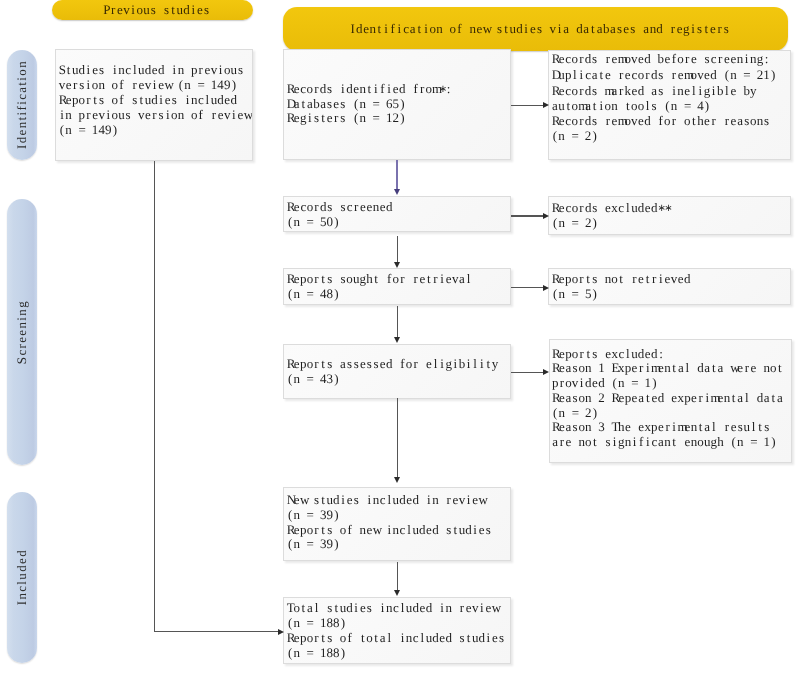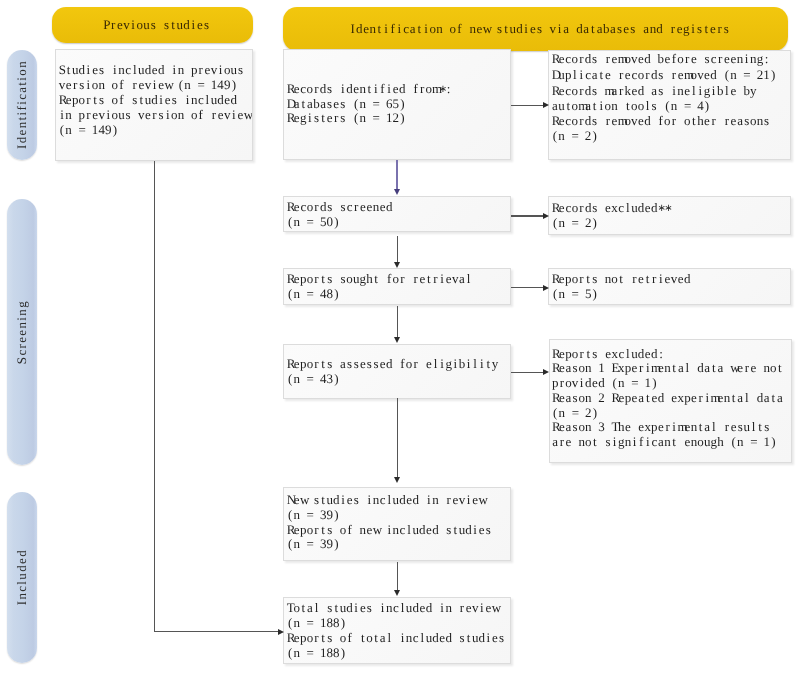--- a/index.html
+++ b/index.html
@@ -67,21 +67,21 @@
   .aright{position:absolute;width:0;height:0;
     border-top:3.1px solid transparent;border-bottom:3.1px solid transparent;border-left:6.2px solid #2b2b2b;}
   .accent .lnv{background:#7a72ae;width:1.9px;left:396.3px!important;}
   .accent .adown{border-top-color:#463e7c;border-left-width:3.05px;border-right-width:3.05px;border-top-width:6.4px;}
 </style>
 </head>
 <body>
 
 <div id="stage">
 
-  <div class="pill" style="left:52px;top:7px;width:201px;height:36px;">
+  <div class="pill" style="left:52px;top:0;width:201px;height:20px;">
     <span><span class="ch">P</span><span class="ch">r</span><span class="ch">e</span><span class="ch">v</span><span class="ch">i</span><span class="ch">o</span><span class="ch">u</span><span class="ch">s</span><span class="ch"> </span><span class="ch">s</span><span class="ch">t</span><span class="ch">u</span><span class="ch">d</span><span class="ch">i</span><span class="ch">e</span><span class="ch">s</span></span>
   </div>
   <div class="pill" style="left:283px;top:7px;width:505px;height:44px;">
     <span><span class="ch">I</span><span class="ch">d</span><span class="ch">e</span><span class="ch">n</span><span class="ch">t</span><span class="ch">i</span><span class="ch">f</span><span class="ch">i</span><span class="ch">c</span><span class="ch">a</span><span class="ch">t</span><span class="ch">i</span><span class="ch">o</span><span class="ch">n</span><span class="ch"> </span><span class="ch">o</span><span class="ch">f</span><span class="ch"> </span><span class="ch">n</span><span class="ch">e</span><span class="ch">w</span><span class="ch"> </span><span class="ch">s</span><span class="ch">t</span><span class="ch">u</span><span class="ch">d</span><span class="ch">i</span><span class="ch">e</span><span class="ch">s</span><span class="ch"> </span><span class="ch">v</span><span class="ch">i</span><span class="ch">a</span><span class="ch"> </span><span class="ch">d</span><span class="ch">a</span><span class="ch">t</span><span class="ch">a</span><span class="ch">b</span><span class="ch">a</span><span class="ch">s</span><span class="ch">e</span><span class="ch">s</span><span class="ch"> </span><span class="ch">a</span><span class="ch">n</span><span class="ch">d</span><span class="ch"> </span><span class="ch">r</span><span class="ch">e</span><span class="ch">g</span><span class="ch">i</span><span class="ch">s</span><span class="ch">t</span><span class="ch">e</span><span class="ch">r</span><span class="ch">s</span></span>
   </div>
 
   <div class="side" style="left:6.8px;top:49.9px;width:30.5px;height:109.8px;">
     <span>Identification</span>
   </div>
   <div class="side" style="left:6.8px;top:199.2px;width:30.5px;height:265.5px;">

